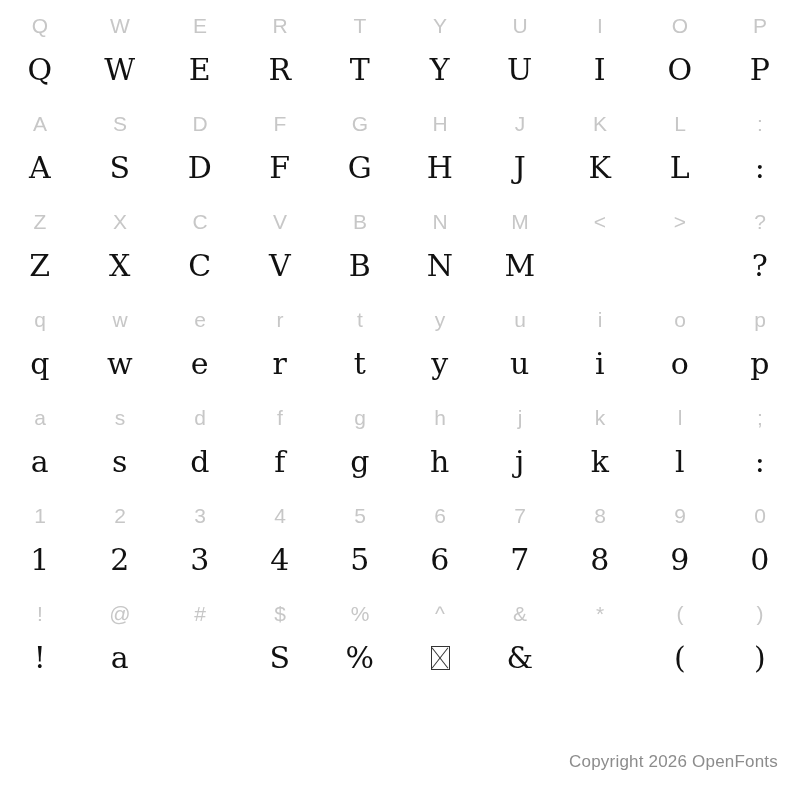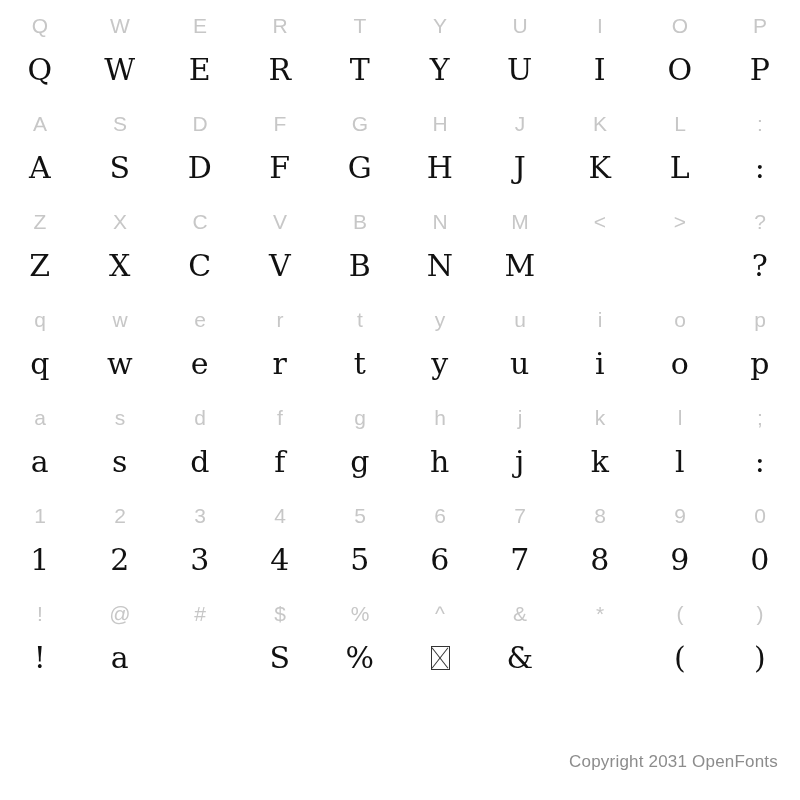--- a/index.html
+++ b/index.html
@@ -268,15 +268,15 @@
           <span class="notdef"></span>
         </div>
       <div class="cell glyph">&amp;</div>
       <div class="cell glyph blank"></div>
       <div class="cell glyph">(</div>
       <div class="cell glyph">)</div>
     </div>
 
   </div>
 
-  <div id="footer">Copyright 2031 OpenFonts</div>
+  <div id="footer">Copyright 2026 OpenFonts</div>
 
 </div>
 
 </body></html>

